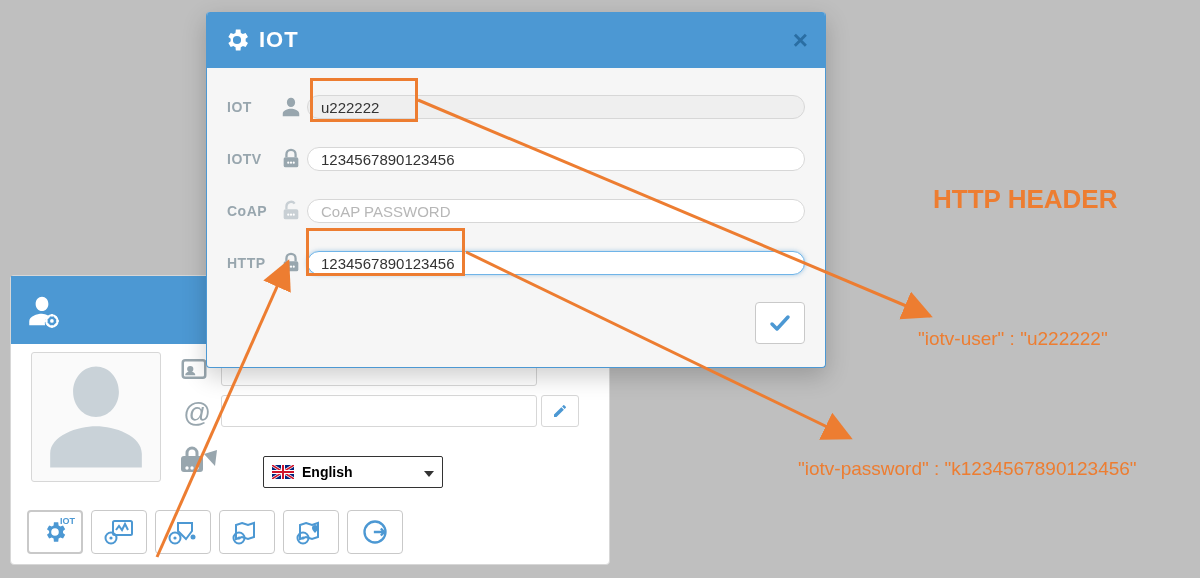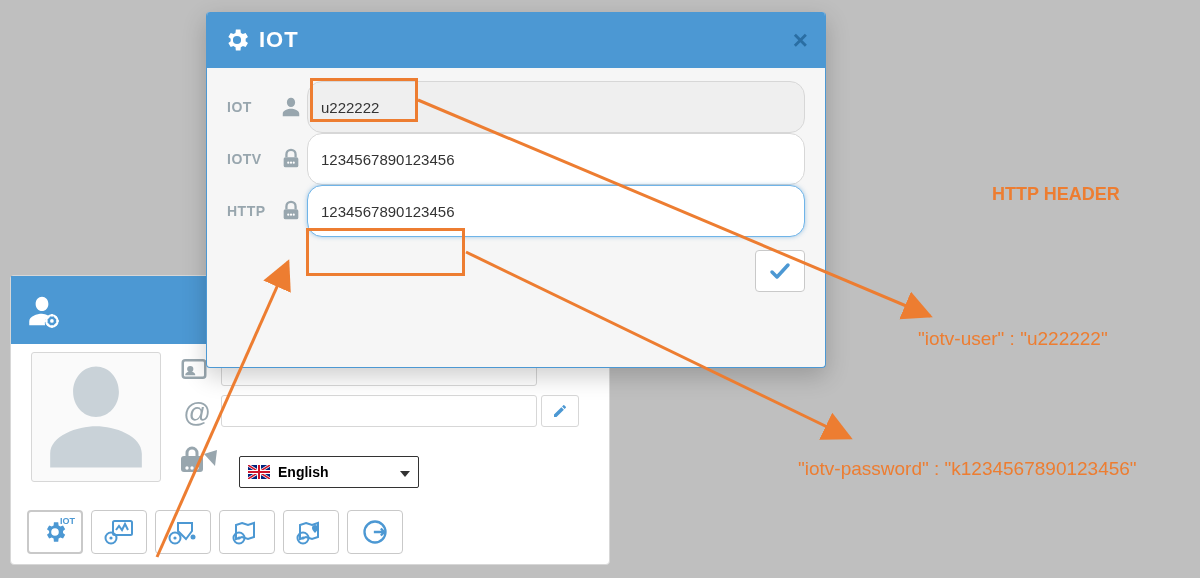--- a/index.html
+++ b/index.html
@@ -17,21 +17,21 @@
   .profile-body { position: relative; padding: 12px 16px 0 16px; }
   .avatar-box {
     position: absolute; left: 20px; top: 8px; width: 130px; height: 130px;
     border: 1px solid #d7d7d7; border-radius: 3px; background: #fafafa;
     display: flex; align-items: center; justify-content: center;
   }
   .row-icon {
     position: absolute; left: 168px; width: 32px; height: 32px; color: #98a6ae;
   }
   .lang-select {
-    position: absolute; left: 228px; top: 112px; width: 180px; height: 32px;
+    position: absolute; left: 252px; top: 112px; width: 180px; height: 32px;
     border: 1px solid #333; border-radius: 2px; background: #fff;
     display: flex; align-items: center; padding: 0 8px; font-weight: bold; font-size: 14px;
   }
   .lang-select .flag {
     width: 22px; height: 14px; margin-right: 8px; position: relative; overflow: hidden;
   }
   .lang-select .caret { margin-left: auto; }
   .profile-input-stub {
     position: absolute; height:32px; border:1px solid #d7d7d7; border-radius:3px; background:#fff;
   }
@@ -60,37 +60,37 @@
   .modal-header {
     height: 56px; background: #4c98d3; color: #fff; display: flex; align-items: center;
     padding: 0 16px; font-weight: bold; font-size: 22px; letter-spacing: 1px;
   }
   .modal-header .close { margin-left: auto; color: #2a6ea3; font-size: 26px; cursor:pointer; }
   .modal-body { padding: 16px 20px 10px 20px; }
   .field-row { display: flex; align-items: center; height: 46px; margin-bottom: 6px; }
   .field-label { width: 48px; color: #98a6ae; font-weight: bold; font-size: 14px; letter-spacing: .5px; }
   .field-icon { width: 32px; display:flex; justify-content:center; color:#98a6ae; }
   .field-input {
-    flex: 1; height: 52px; border: 1px solid #d7d7d7; border-radius: 15px; padding: 0 13px;
+    flex: 1; height: 24px; border: 1px solid #d7d7d7; border-radius: 15px; padding: 0 13px;
     font-size: 15px; color: #333; background: #fff;
   }
   .field-input[readonly] { background: #efefef; }
   .field-input::placeholder { color: #b7b7b7; }
   .field-input.focused { border: 1px solid #6fb4e8; box-shadow: 0 0 4px rgba(76,152,211,.5); }
   .modal-footer { padding: 0 20px 16px 20px; display:flex; justify-content:flex-end; }
   .confirm-btn {
     width: 50px; height: 42px; border: 1px solid #c9c9c9; border-radius: 4px; background: #fff;
     display: flex; align-items: center; justify-content: center;
   }
 
   
   .ann-label {
     position: absolute; color: #ed7d31; font-weight: bold; font-family: Arial, sans-serif;
   }
-  .ann-title { left: 992px; top: 184px; font-size: 18px; }
+  .ann-title { left: 933px; top: 184px; font-size: 26px; }
   .ann1 { left: 918px; top: 328px; font-size: 19px; font-weight: normal;}
   .ann2 { left: 798px; top: 458px; font-size: 19px; font-weight: normal;}
   .hl-box { position: absolute; border: 3px solid #ed7d31; pointer-events:none; }
   svg.overlay { position:absolute; left:0; top:0; width:1200px; height:578px; pointer-events:none; }
 </style>
 </head>
 <body>
 
 <div class="profile-card">
   <div class="profile-header">
@@ -241,20 +241,33 @@
             <rect x="4" y="10" width="16" height="11" rx="2" fill="#98a6ae"></rect>
             <path d="M7 10V7a5 5 0 0 1 10 0v3" fill="none" stroke="#98a6ae" stroke-width="2.5"></path>
             <circle cx="9" cy="16" r="1.2" fill="#fff"></circle>
             <circle cx="12" cy="16" r="1.2" fill="#fff"></circle>
             <circle cx="15" cy="16" r="1.2" fill="#fff"></circle>
           </svg>
       </span>
       <input class="field-input" value="1234567890123456" style="">
     </div>
 
+    <div class="field-row">
+      <span class="field-label">CoAP</span>
+      <span class="field-icon">
+        <svg width="22" height="22" viewBox="0 0 24 24">
+            <rect x="4" y="10" width="16" height="11" rx="2" fill="#c8cfd4"></rect>
+            <path d="M7 10V7a5 5 0 0 1 9-3" fill="none" stroke="#c8cfd4" stroke-width="2.5"></path>
+            <circle cx="9" cy="16" r="1.2" fill="#fff"></circle>
+            <circle cx="12" cy="16" r="1.2" fill="#fff"></circle>
+            <circle cx="15" cy="16" r="1.2" fill="#fff"></circle>
+          </svg>
+      </span>
+      <input class="field-input" placeholder="CoAP PASSWORD" style="">
+    </div>
 
     <div class="field-row">
       <span class="field-label">HTTP</span>
       <span class="field-icon">
         <svg width="22" height="22" viewBox="0 0 24 24">
             <rect x="4" y="10" width="16" height="11" rx="2" fill="#98a6ae"></rect>
             <path d="M7 10V7a5 5 0 0 1 10 0v3" fill="none" stroke="#98a6ae" stroke-width="2.5"></path>
             <circle cx="9" cy="16" r="1.2" fill="#fff"></circle>
             <circle cx="12" cy="16" r="1.2" fill="#fff"></circle>
             <circle cx="15" cy="16" r="1.2" fill="#fff"></circle>

